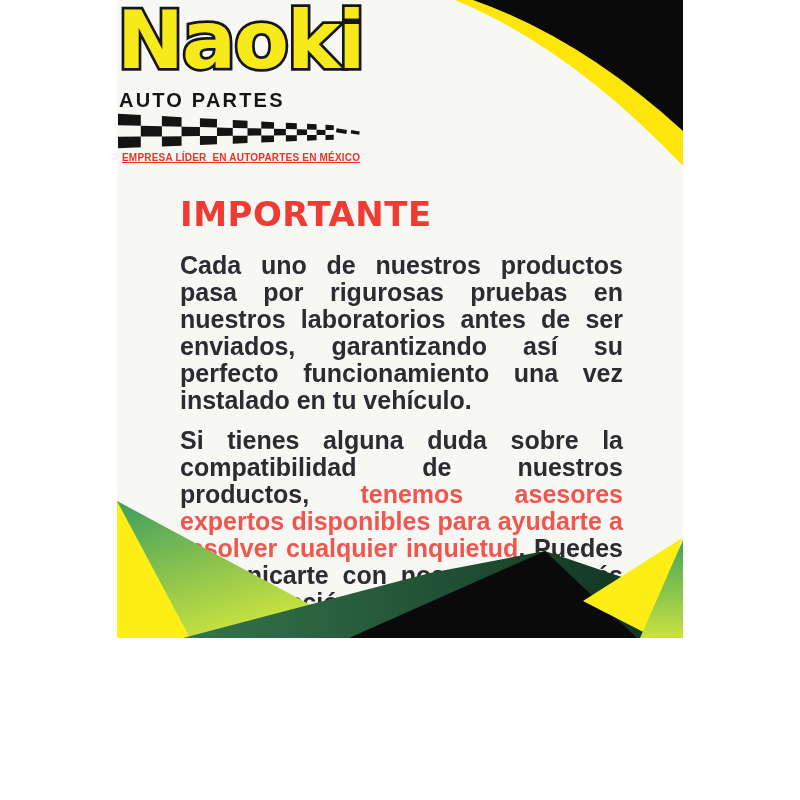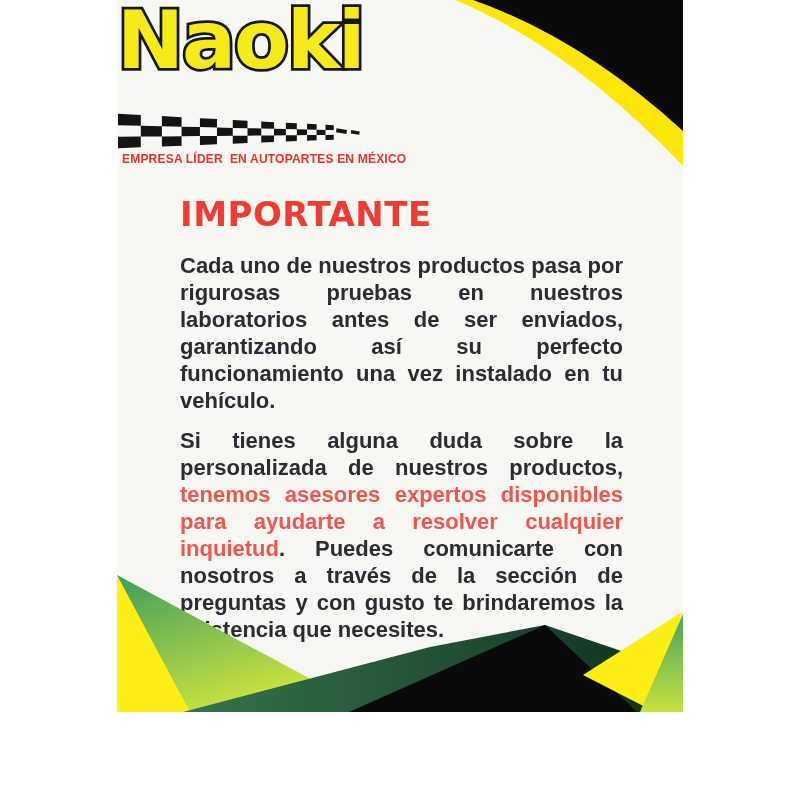--- a/index.html
+++ b/index.html
@@ -2,21 +2,21 @@
 <html style="--canvas-bg: #f7f7f4; --brand-yellow: #f7ea1a; --corner-yellow: #ffe60a; --accent-red: #ee3b33; --tagline-red: #e93229; --highlight-red: #f0564d; --text-dark: #2b2b31; --ink-black: #0a0a0a; --band-green-light: #35754d; --band-green-dark: #0e2f1d; --fan-green: #3f9d5f; --lime: #c8e240; --right-green: #44a45c; --triangle-yellow: #fdee15;"><head>
 <meta charset="utf-8">
 <style>
   html,body{margin:0;padding:0;}
   body{
     width:800px;height:800px;background:#ffffff;
     font-family:"Liberation Sans",sans-serif;
     overflow:hidden;
   }
   .canvas{
-    position:relative;width:566px;height:712px;margin:0 auto;
+    position:relative;width:566px;height:638px;margin:0 auto;
     background:var(--canvas-bg,#f7f7f4);overflow:hidden;
   }
   
   .logo-text{
     position:absolute;left:0px;top:-4px;
     font-family:"DejaVu Sans",sans-serif;
     font-size:80px;font-weight:800;line-height:1.12;
     letter-spacing:-2px;
     color:var(--brand-yellow,#f7ea1a);
     -webkit-text-stroke:5.5px #161616;
@@ -24,69 +24,71 @@
     white-space:nowrap;
   }
   .logo-sub{
     position:absolute;left:2px;top:89px;
     font-size:20px;font-weight:700;letter-spacing:2.2px;
     color:#161616;white-space:nowrap;
   }
   .flag-wrap{position:absolute;left:1px;top:110px;width:246px;height:44px;}
   .tagline{
     position:absolute;left:5px;top:152px;
-    font-size:12px;font-weight:700;letter-spacing:0.2px;
+    font-size:10px;font-weight:700;letter-spacing:0.2px;
     color:var(--tagline-red,#e93229);
     white-space:pre;
+    text-decoration:underline;
   }
   
   .heading{
     position:absolute;left:63px;top:194px;
     font-family:"DejaVu Sans",sans-serif;
     font-size:34px;font-weight:800;letter-spacing:0.5px;
     color:var(--accent-red,#ee3b33);
   }
   .body-copy{
     position:absolute;left:63px;top:252px;width:443px;
-    font-size:22px;line-height:27px;font-weight:700;
+    font-size:25px;line-height:27px;font-weight:700;
     color:var(--text-dark,#2b2b31);
     text-align:justify;
   }
   .body-copy p{margin:0 0 13px 0;}
   .highlight{color:var(--highlight-red,#f0564d);}
   
   .corner-tr{position:absolute;top:0;right:0;width:240px;height:170px;display:block;}
   .bottom-deco{position:absolute;left:0;bottom:0;width:566px;height:150px;display:block;}
 </style>
 </head>
 <body>
 
 <div class="canvas">
 
   <svg class="corner-tr" viewBox="0 0 240 170" preserveAspectRatio="none">
     <path d="M12,0 H240 V166 Q128,48 12,0 Z" style="fill:var(--corner-yellow,#ffe60a)"></path>
     <path d="M30,0 H240 V131 Q138,38 30,0 Z" style="fill:var(--ink-black,#0a0a0a)"></path>
   </svg>
 
   <div class="logo-text">Naoki</div>
+  <div class="logo-sub">AUTO PARTES</div>
 
   <div class="flag-wrap">
     <svg id="flag-svg" width="246" height="44" viewBox="0 0 260 46" preserveAspectRatio="none">
         <path d="M0,4.0L24.1,5.3L24.1,16.5L0,16.0ZM0,28.0L24.1,27.8L24.1,39.0L0,40.0ZM24.1,16.5L46.4,17.0L46.4,27.6L24.1,27.8ZM46.4,6.4L67.2,7.5L67.2,17.5L46.4,17.0ZM46.4,27.6L67.2,27.4L67.2,37.3L46.4,38.2ZM67.2,17.5L86.6,17.9L86.6,27.2L67.2,27.4ZM86.6,8.6L104.6,9.5L104.6,18.3L86.6,17.9ZM86.6,27.2L104.6,27.1L104.6,35.9L86.6,36.6ZM104.6,18.3L121.3,18.7L121.3,26.9L104.6,27.1ZM121.3,10.4L136.9,11.2L136.9,19.0L121.3,18.7ZM121.3,26.9L136.9,26.8L136.9,34.6L121.3,35.2ZM136.9,19.0L151.4,19.3L151.4,26.7L136.9,26.8ZM151.4,12.0L164.9,12.7L164.9,19.6L151.4,19.3ZM151.4,26.7L164.9,26.6L164.9,33.5L151.4,34.0ZM164.9,19.6L177.4,19.9L177.4,26.4L164.9,26.6ZM177.4,13.3L189,13.9L189,20.1L177.4,19.9ZM177.4,26.4L189,26.3L189,32.5L177.4,33.0ZM189,20.1L199.8,20.4L199.8,26.2L189,26.3ZM199.8,14.5L209.9,15.0L209.9,20.6L199.8,20.4ZM199.8,26.2L209.9,26.2L209.9,31.7L199.8,32.1ZM209.9,20.6L219.3,20.8L219.3,26.1L209.9,26.2ZM219.3,15.5L228,16.0L228,21.0L219.3,20.8ZM219.3,26.1L228,26.0L228,31.0L219.3,31.3Z" fill="#141414"></path>
         <path d="M231,19l11,1.8l-0.6,4.2l-11,-1.8Z M246.5,21l9,1.4l-0.5,3.6l-9,-1.4Z" fill="#141414"></path>
       </svg>
   </div>
 
   <div class="tagline">EMPRESA LÍDER  EN AUTOPARTES EN MÉXICO</div>
 
   <div class="heading">IMPORTANTE</div>
 
   <div class="body-copy">
     <p>Cada uno de nuestros productos pasa por rigurosas pruebas en nuestros laboratorios antes de ser enviados, garantizando así su perfecto funcionamiento una vez instalado en tu vehículo.</p>
-    <p><span>Si tienes alguna duda sobre la personalizada de nuestros productos, </span><span class="highlight">tenemos asesores expertos disponibles para ayudarte a resolver cualquier inquietud</span><span>. Puedes comunicarte con nosotros a través de la sección de preguntas y con gusto te brindaremos la asistencia que necesites.</span></p>
+    <p><span>Si tienes alguna duda sobre la compatibilidad de nuestros productos, </span><span class="highlight">tenemos asesores expertos disponibles para ayudarte a resolver cualquier inquietud</span><span>. Puedes comunicarte con nosotros a través de la sección de preguntas y con gusto te brindaremos la asistencia que necesites.</span></p>
   </div>
 
   <svg class="bottom-deco" viewBox="0 0 566 150" preserveAspectRatio="none">
     <defs>
       <linearGradient id="gradFan" x1="0" y1="0" x2="0.45" y2="1">
         <stop offset="0" style="stop-color:var(--fan-green,#3f9d5f)"></stop>
         <stop offset="1" style="stop-color:var(--lime,#c8e240)"></stop>
       </linearGradient>
       <linearGradient id="gradBand" x1="0" y1="0" x2="1" y2="0">
         <stop offset="0" style="stop-color:var(--band-green-light,#35754d)"></stop>

